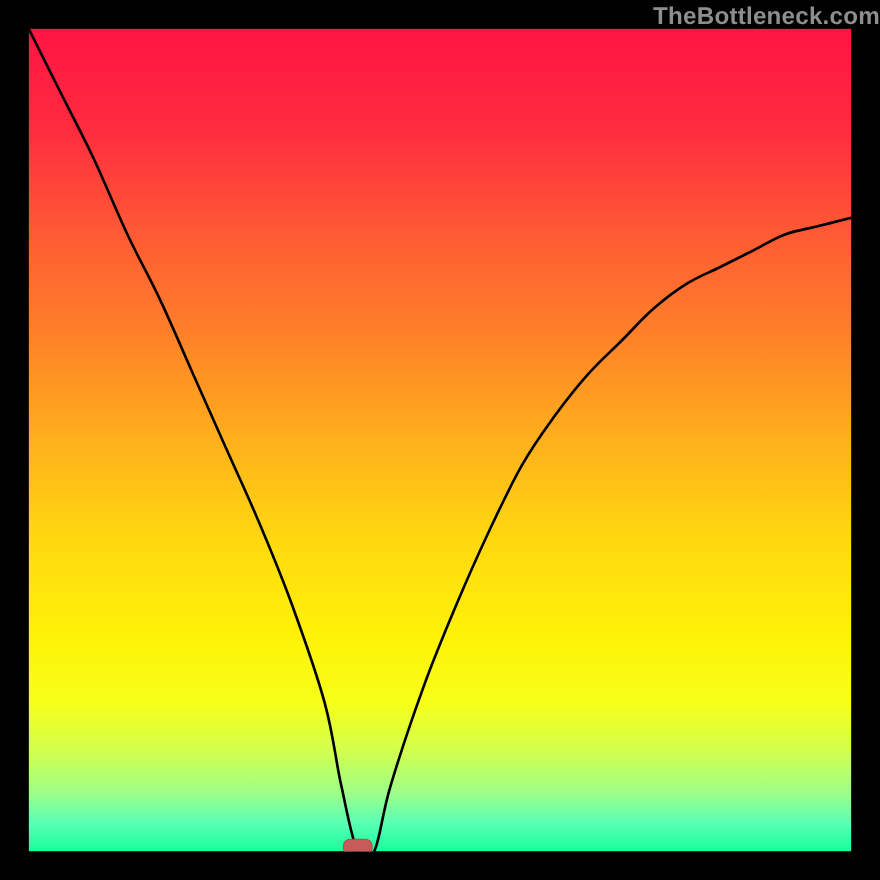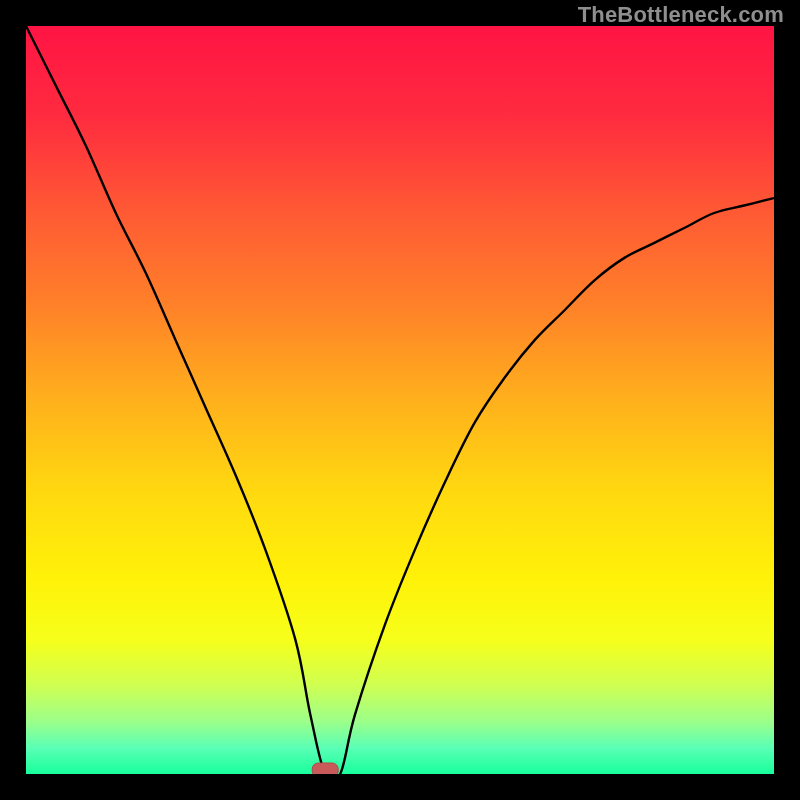--- a/index.html
+++ b/index.html
@@ -23,21 +23,21 @@
     width: 748px;
     height: 748px;
     
   }
   svg {
     display: block;
   }
   .watermark {
     position: absolute;
     top: 2px;
-    right: 16px;
+    right: 0;
     font-family: Arial, Helvetica, sans-serif;
     font-size: 22px;
     font-weight: 600;
     color: #8e8e8e;
     letter-spacing: 0.2px;
     user-select: none;
   }
 </style>
 </head>
 <body>

